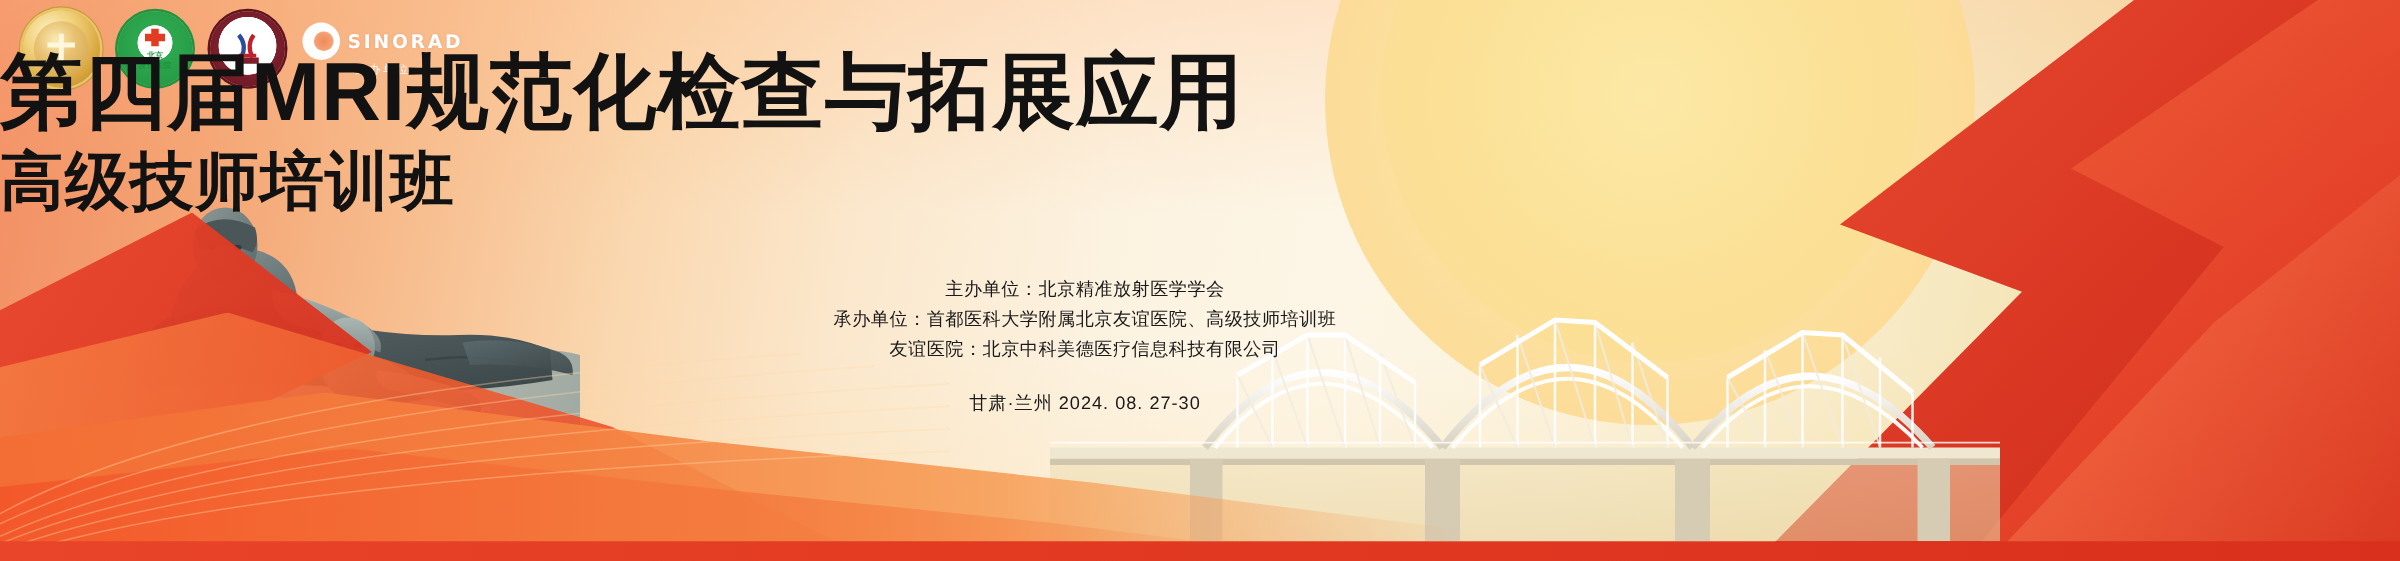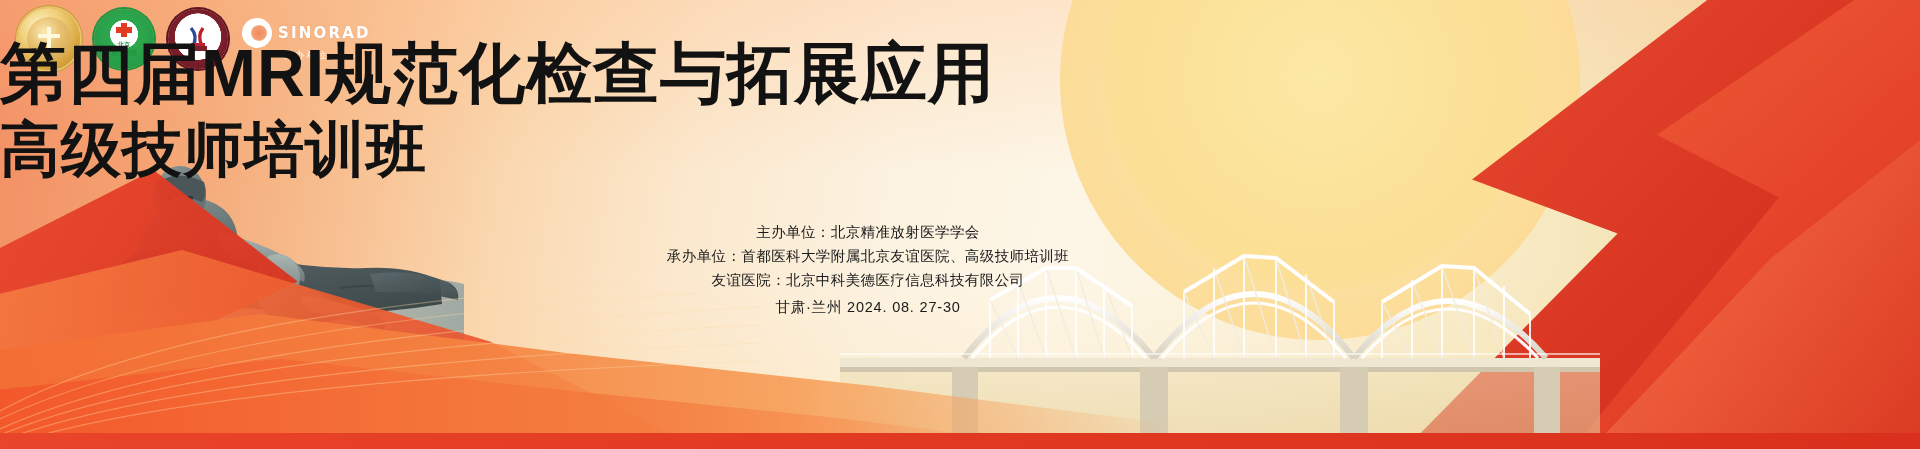--- a/index.html
+++ b/index.html
@@ -167,33 +167,33 @@
     text-align:left;
   }
   .title-line {
     font-family:"Liberation Sans", sans-serif;
     font-weight:700;
     color:#121212;
     letter-spacing:1px;
     line-height:1.02;
   }
   .t1 { font-size:66px; }
-  .t2 { font-size:60px; margin-top:12px; }
+  .t2 { font-size:51px; margin-top:12px; }
 
   
   .subtitle-block {
     position:absolute; left:548px; top:220px; width:640px;
     text-align:center;
   }
   .sub-line {
     font-size:14.5px; color:#1a1a1a; line-height:1.66;
     letter-spacing:.4px; white-space:nowrap;
     font-family:"Liberation Sans", sans-serif;
   }
-  .sub-line.date { margin-top:3px; letter-spacing:.8px; }
+  .sub-line.date { margin-top:19px; letter-spacing:.8px; }
 </style>
 </head>
 <body>
 
 <div id="banner">
 
   <div class="bg-base"></div>
   <div class="bg-vert"></div>
   <div class="sun"></div>
   <div class="sun2"></div>

